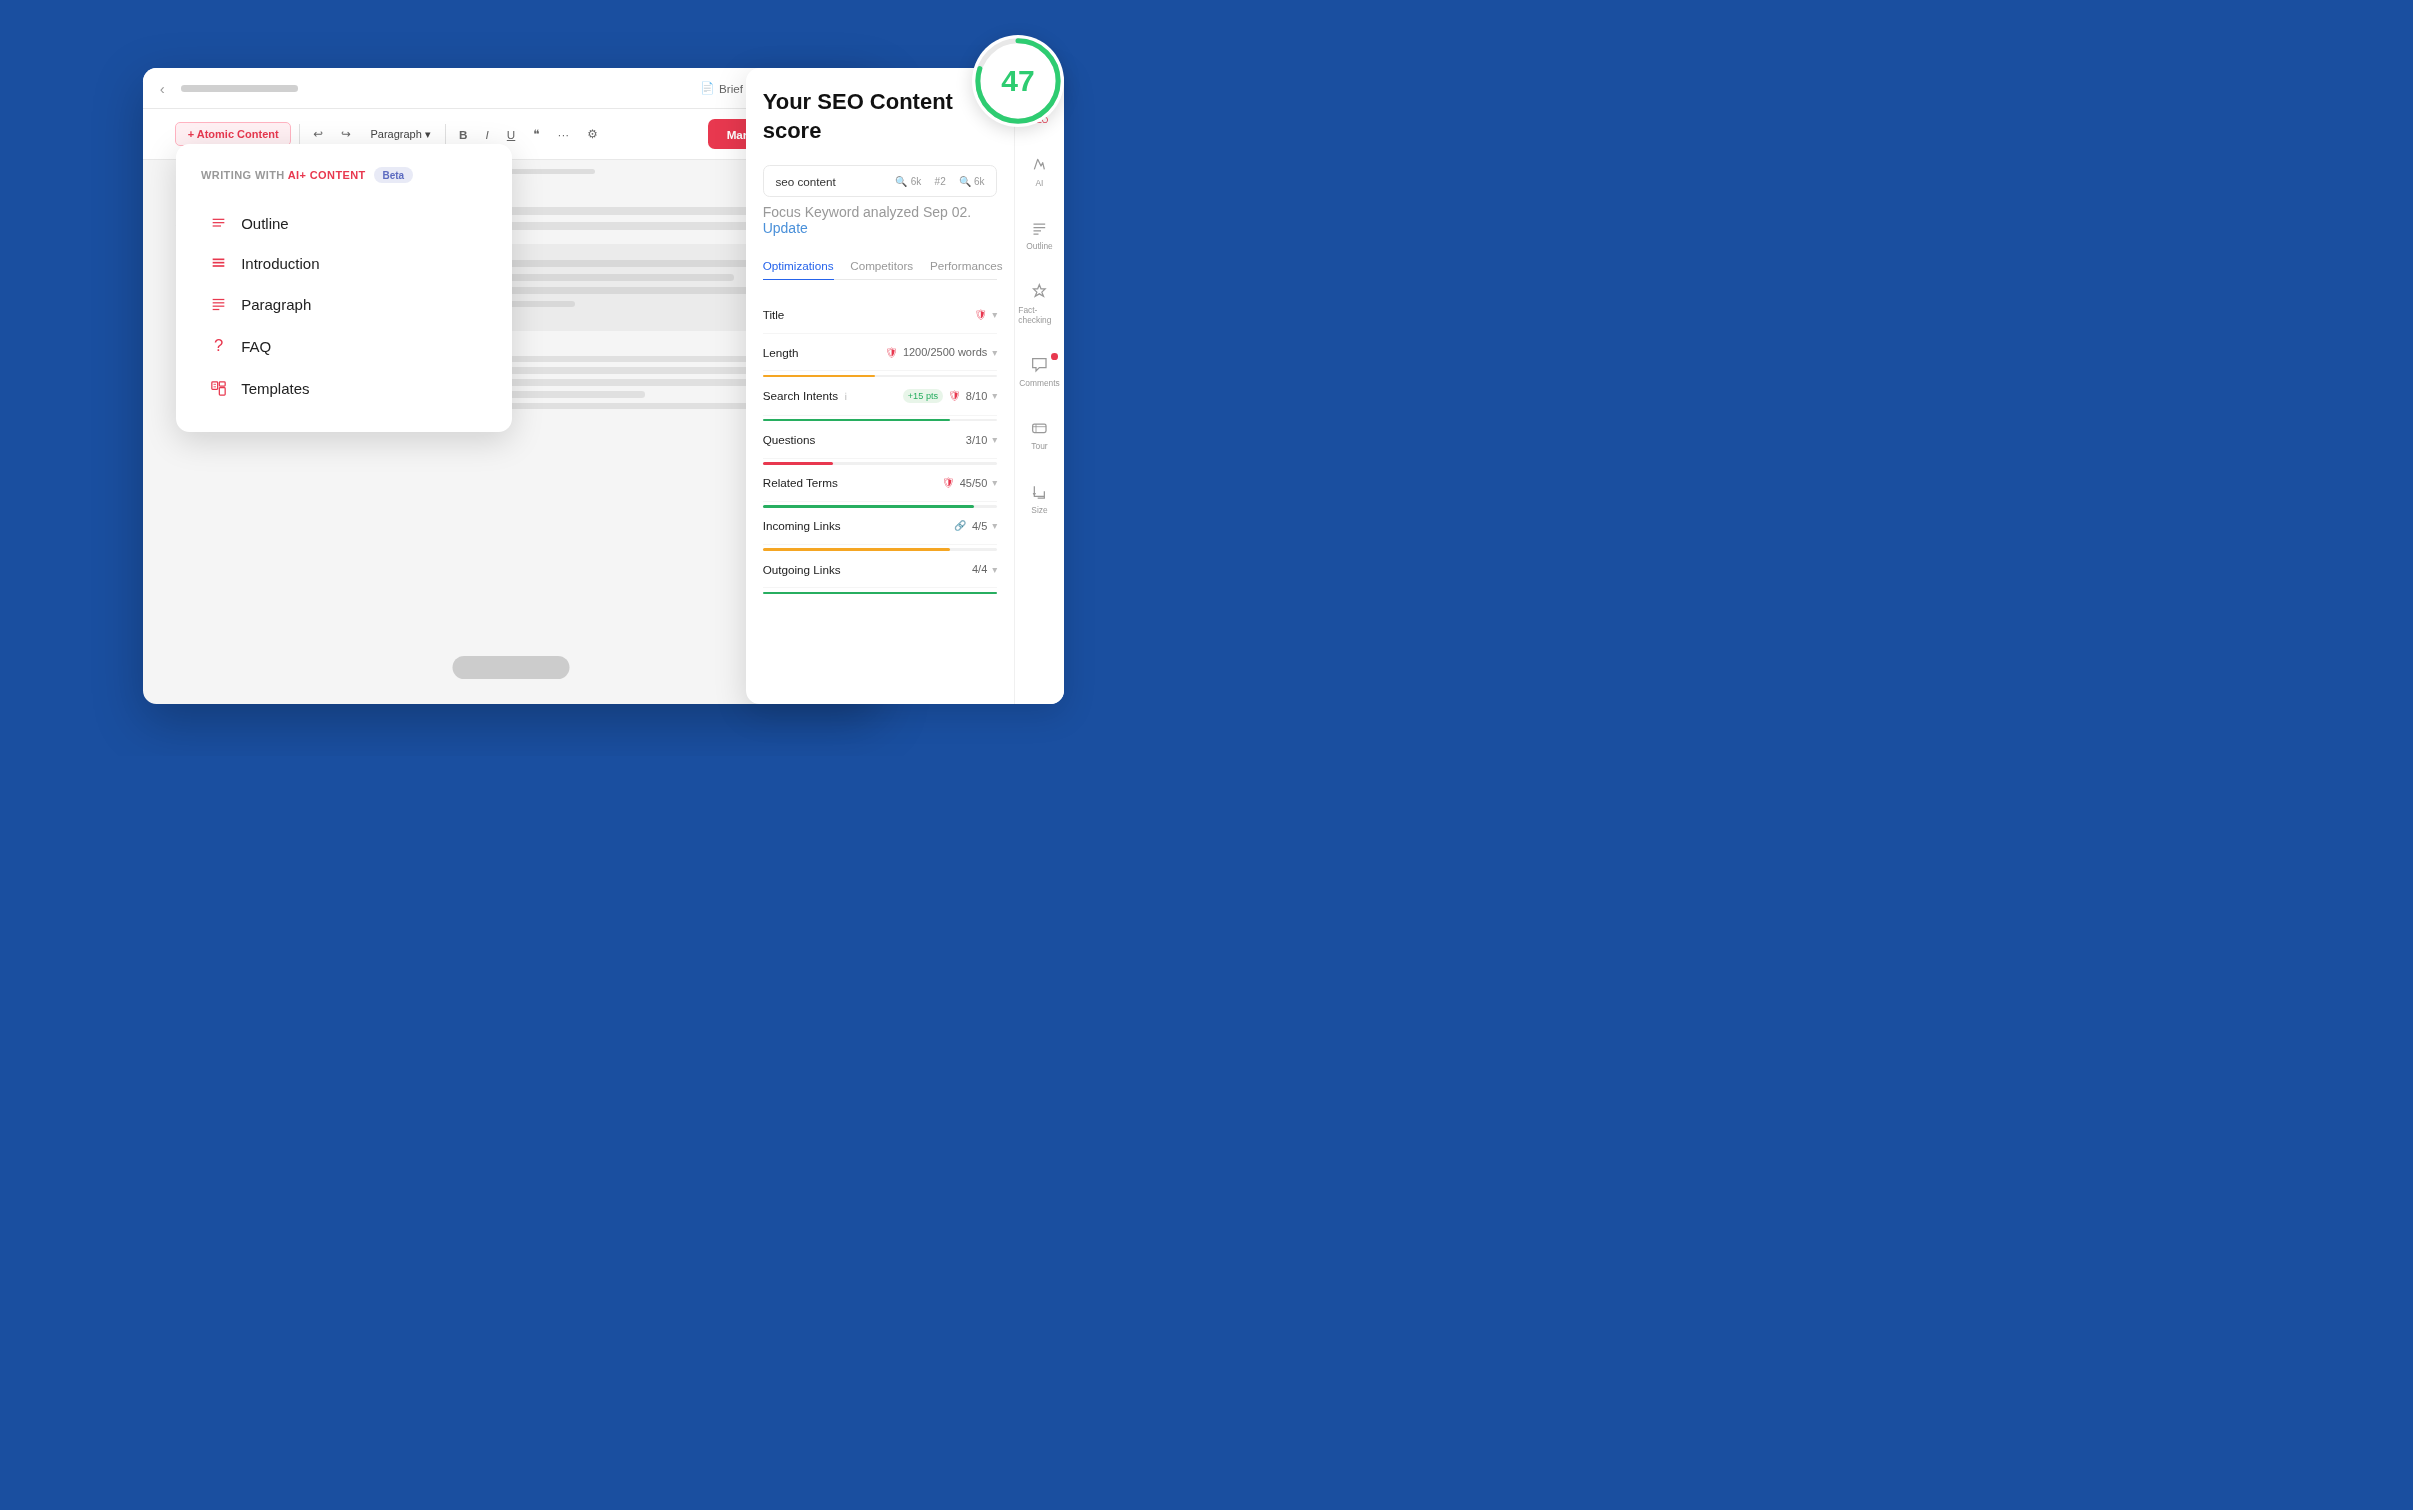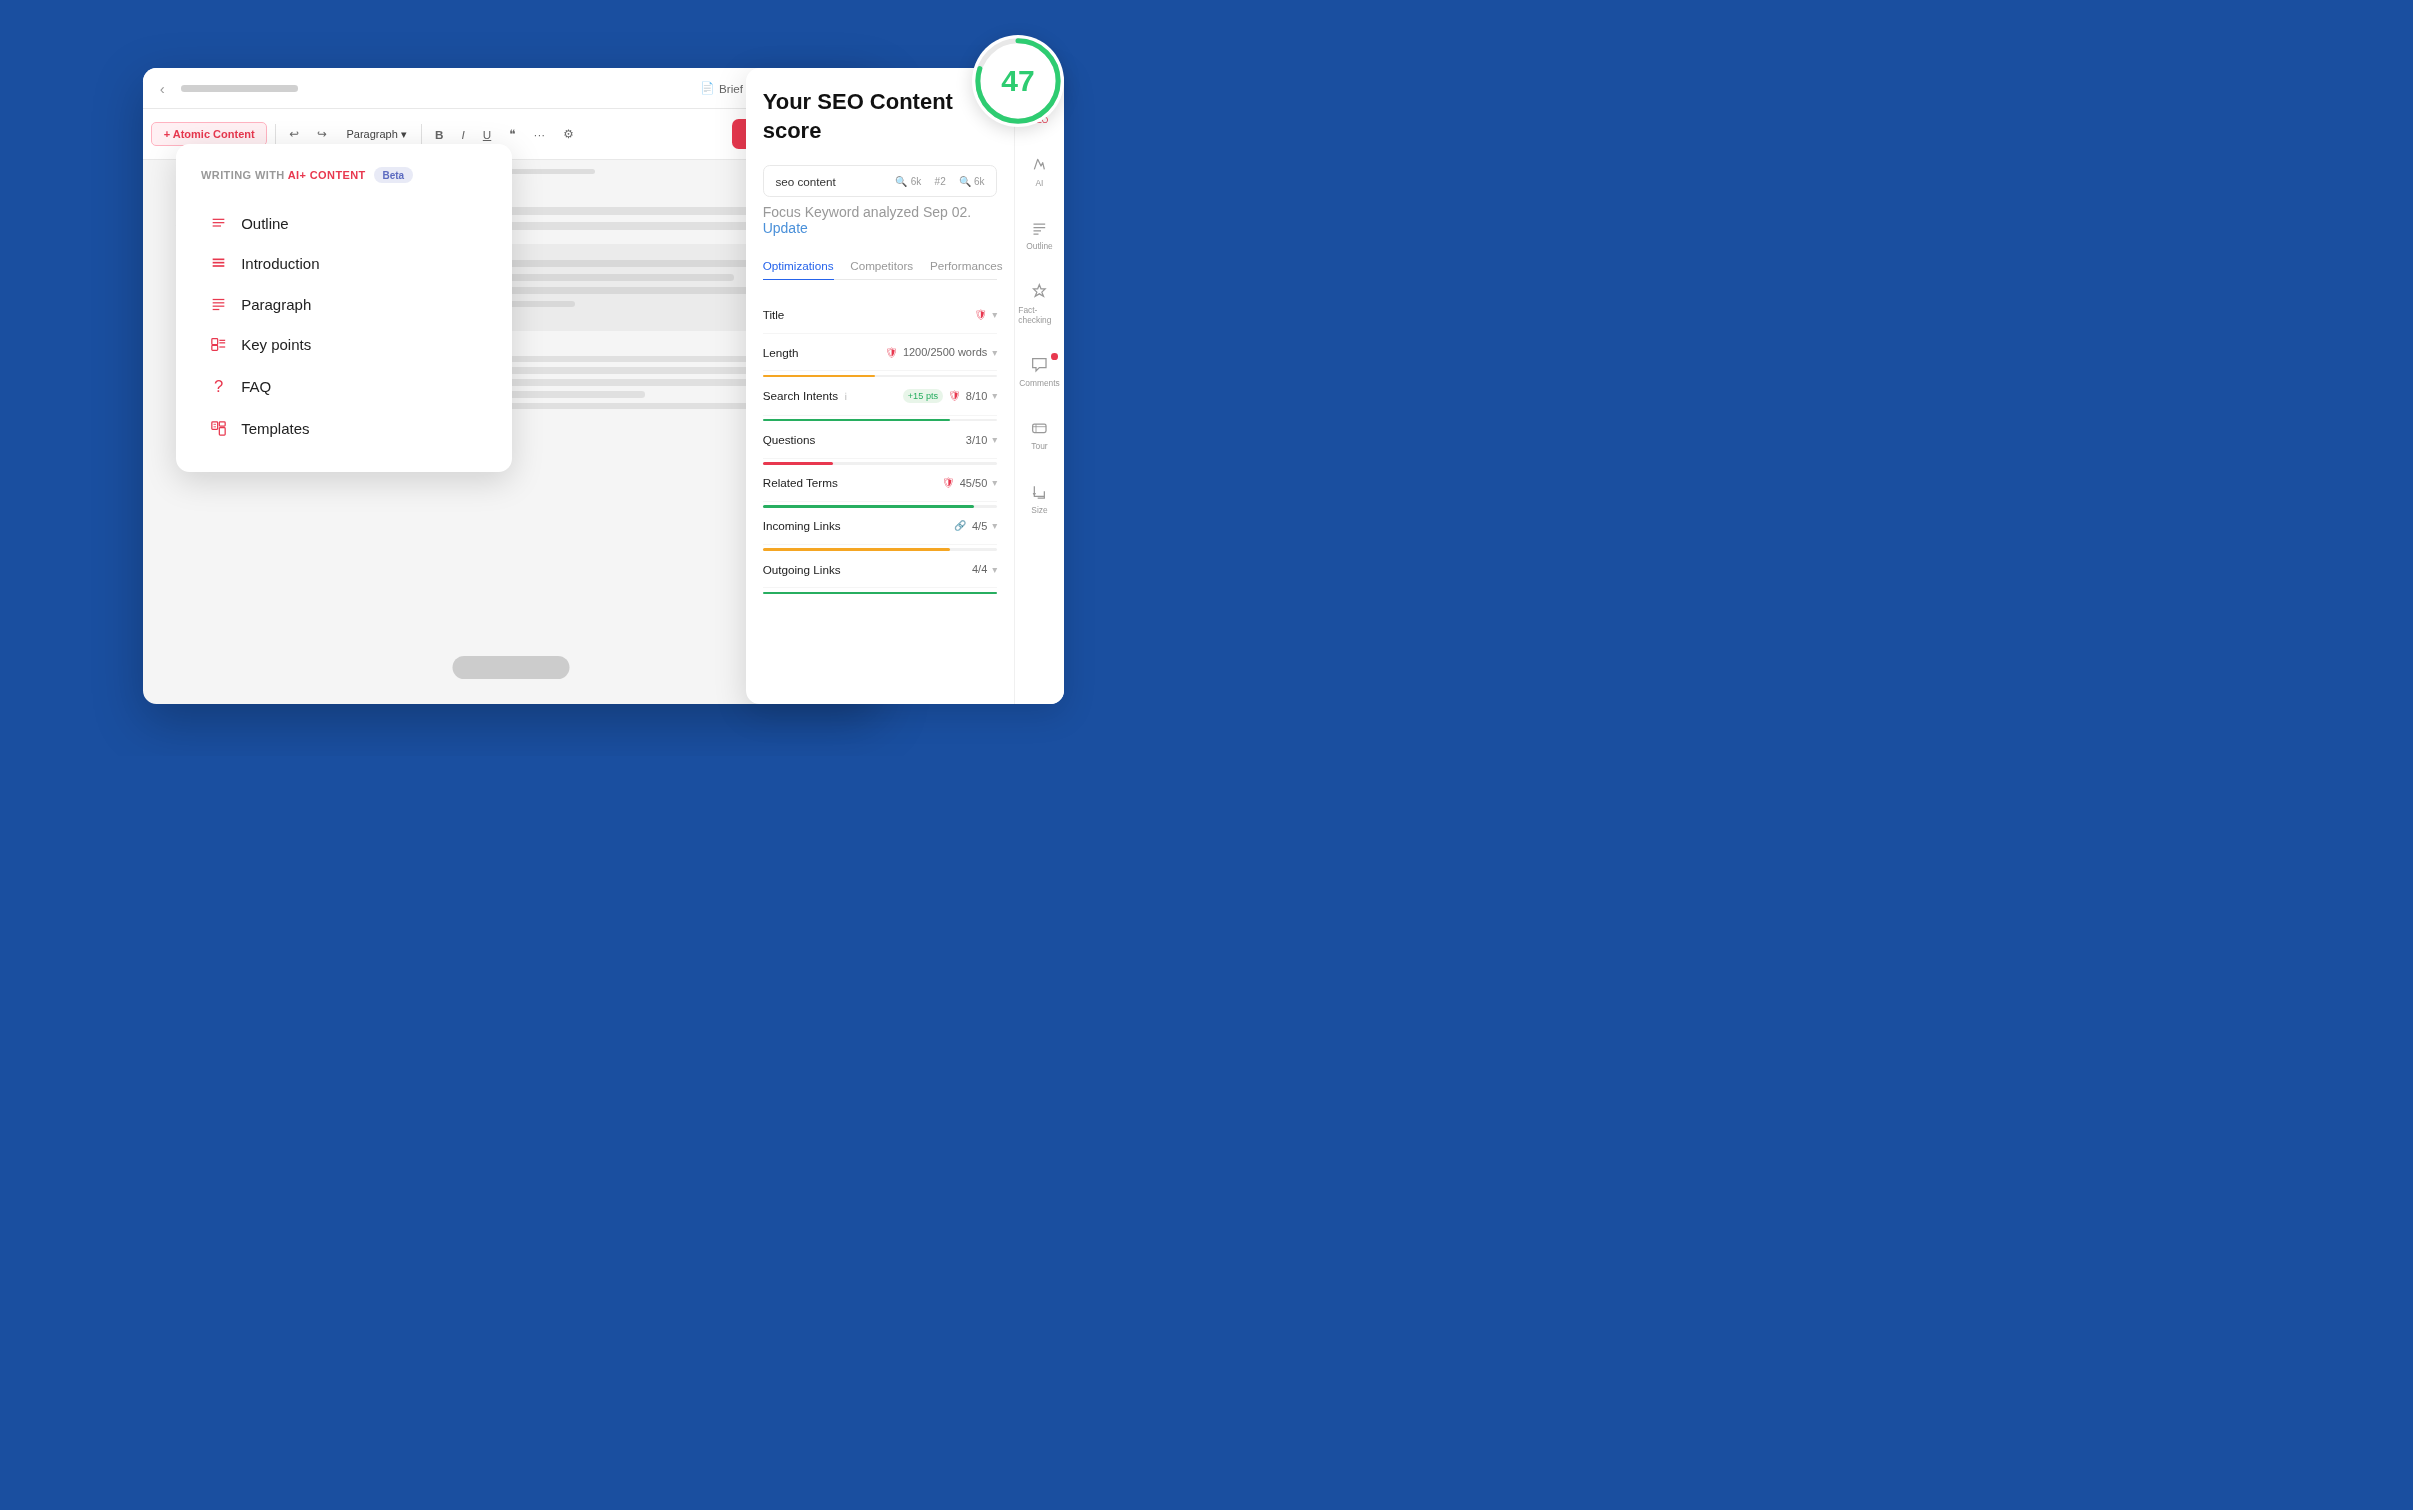--- a/index.html
+++ b/index.html
@@ -95,21 +95,21 @@
       gap: 4.2px;
     }
     .chrome-tab.active {
       color: #333;
       font-weight: 500;
     }
 
     
     .toolbar {
       background: white;
-      padding: 10px 8px;
+      padding: 10px 32px;
       display: flex;
       align-items: center;
       gap: 8px;
       border-bottom: 0.8px solid #e8e8e8;
     }
     .atomic-btn {
       background: #fff0f3;
       border: 0.8px solid #ffb3c1;
       border-radius: 5px;
       padding: 5px 11.7px;
@@ -567,32 +567,20 @@
         <svg width="15" height="15" viewBox="0 0 18 18" fill="none">
           <line x1="2" y1="3" x2="16" y2="3" stroke="#e8384f" stroke-width="1.5"></line>
           <line x1="2" y1="7" x2="16" y2="7" stroke="#e8384f" stroke-width="1.5"></line>
           <line x1="2" y1="11" x2="16" y2="11" stroke="#e8384f" stroke-width="1.5"></line>
           <line x1="2" y1="15" x2="10" y2="15" stroke="#e8384f" stroke-width="1.5"></line>
         </svg>
       </span>
       <span class="ai-menu-label">Paragraph</span>
     </div>
 
-    <div class="ai-menu-item">
-      <span class="ai-menu-icon">
-        <svg width="15" height="15" viewBox="0 0 18 18" fill="none">
-          <rect x="1" y="2" width="7" height="7" stroke="#e8384f" stroke-width="1.5" rx="1"></rect>
-          <line x1="10" y1="4" x2="17" y2="4" stroke="#e8384f" stroke-width="1.5"></line>
-          <line x1="10" y1="7" x2="17" y2="7" stroke="#e8384f" stroke-width="1.5"></line>
-          <rect x="1" y="10" width="7" height="6" stroke="#e8384f" stroke-width="1.5" rx="1"></rect>
-          <line x1="10" y1="12" x2="17" y2="12" stroke="#e8384f" stroke-width="1.5"></line>
-        </svg>
-      </span>
-      <span class="ai-menu-label">Key points</span>
-    </div>
 
     <div class="ai-menu-item">
       <span class="ai-menu-icon" style="font-size:16.7px; color: #e8384f;">?</span>
       <span class="ai-menu-label">FAQ</span>
     </div>
 
     <div class="ai-menu-item">
       <span class="ai-menu-icon">
         <svg width="15" height="15" viewBox="0 0 18 18" fill="none">
           <rect x="1" y="1" width="7" height="9" stroke="#e8384f" stroke-width="1.5" rx="1"></rect>

